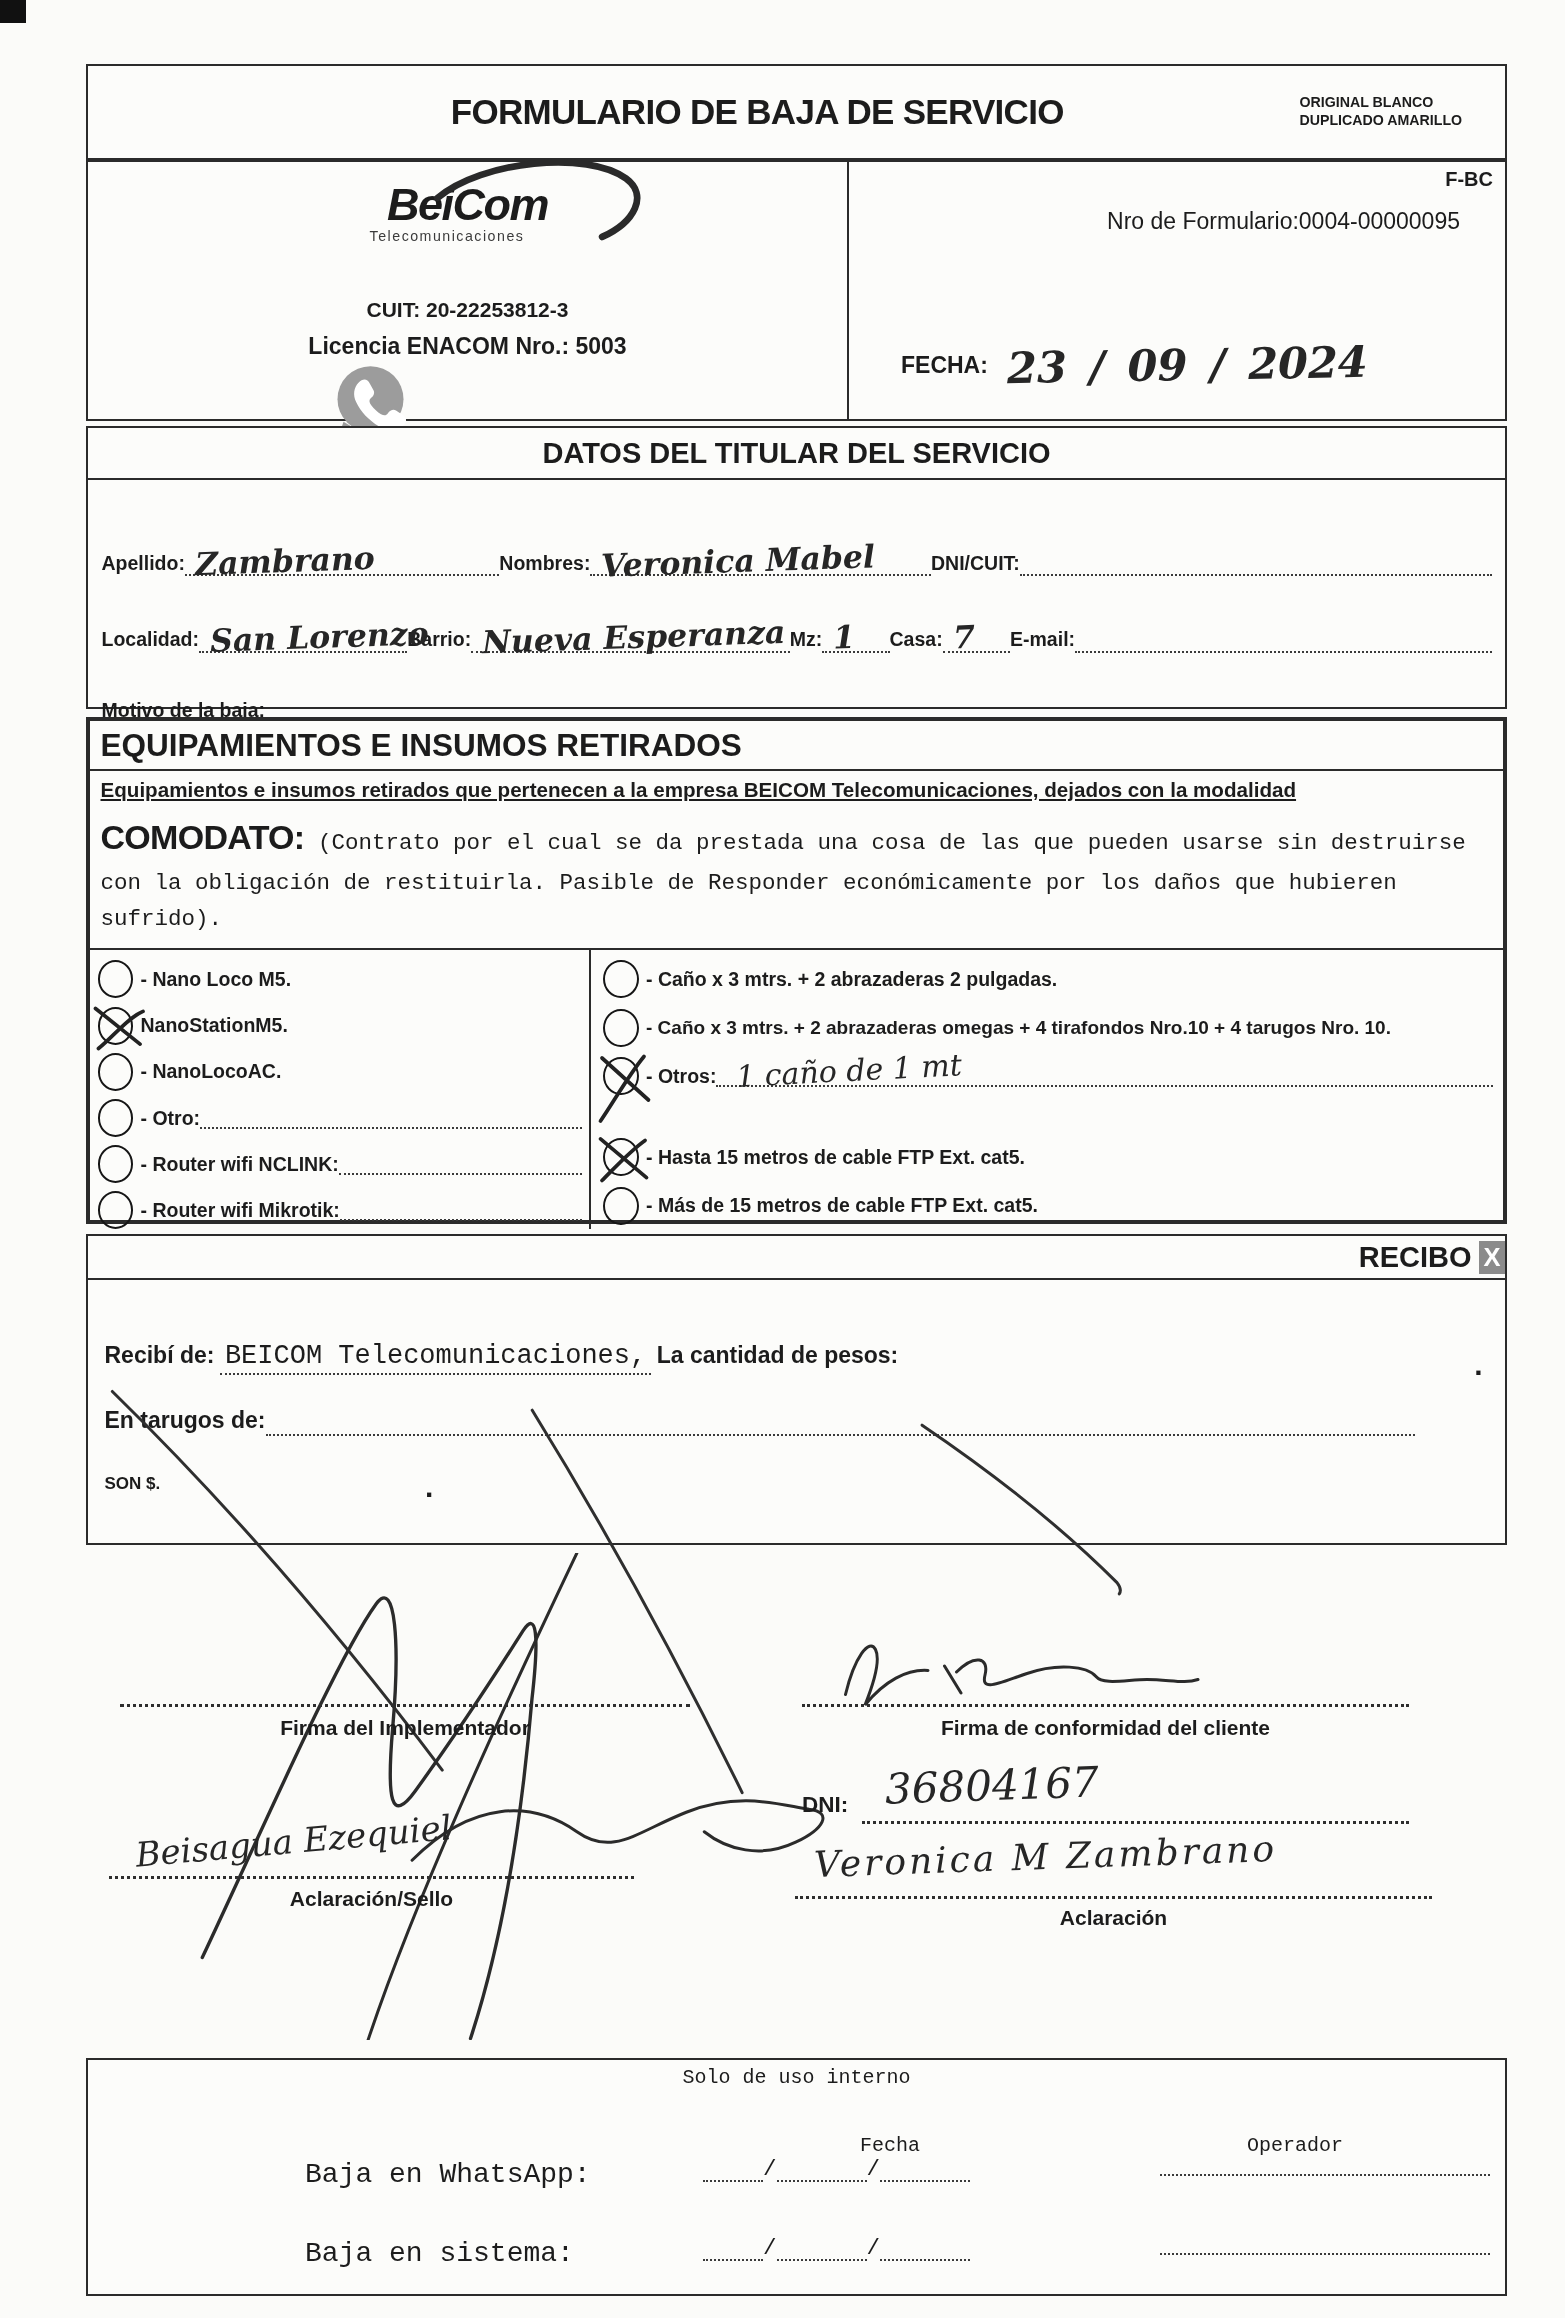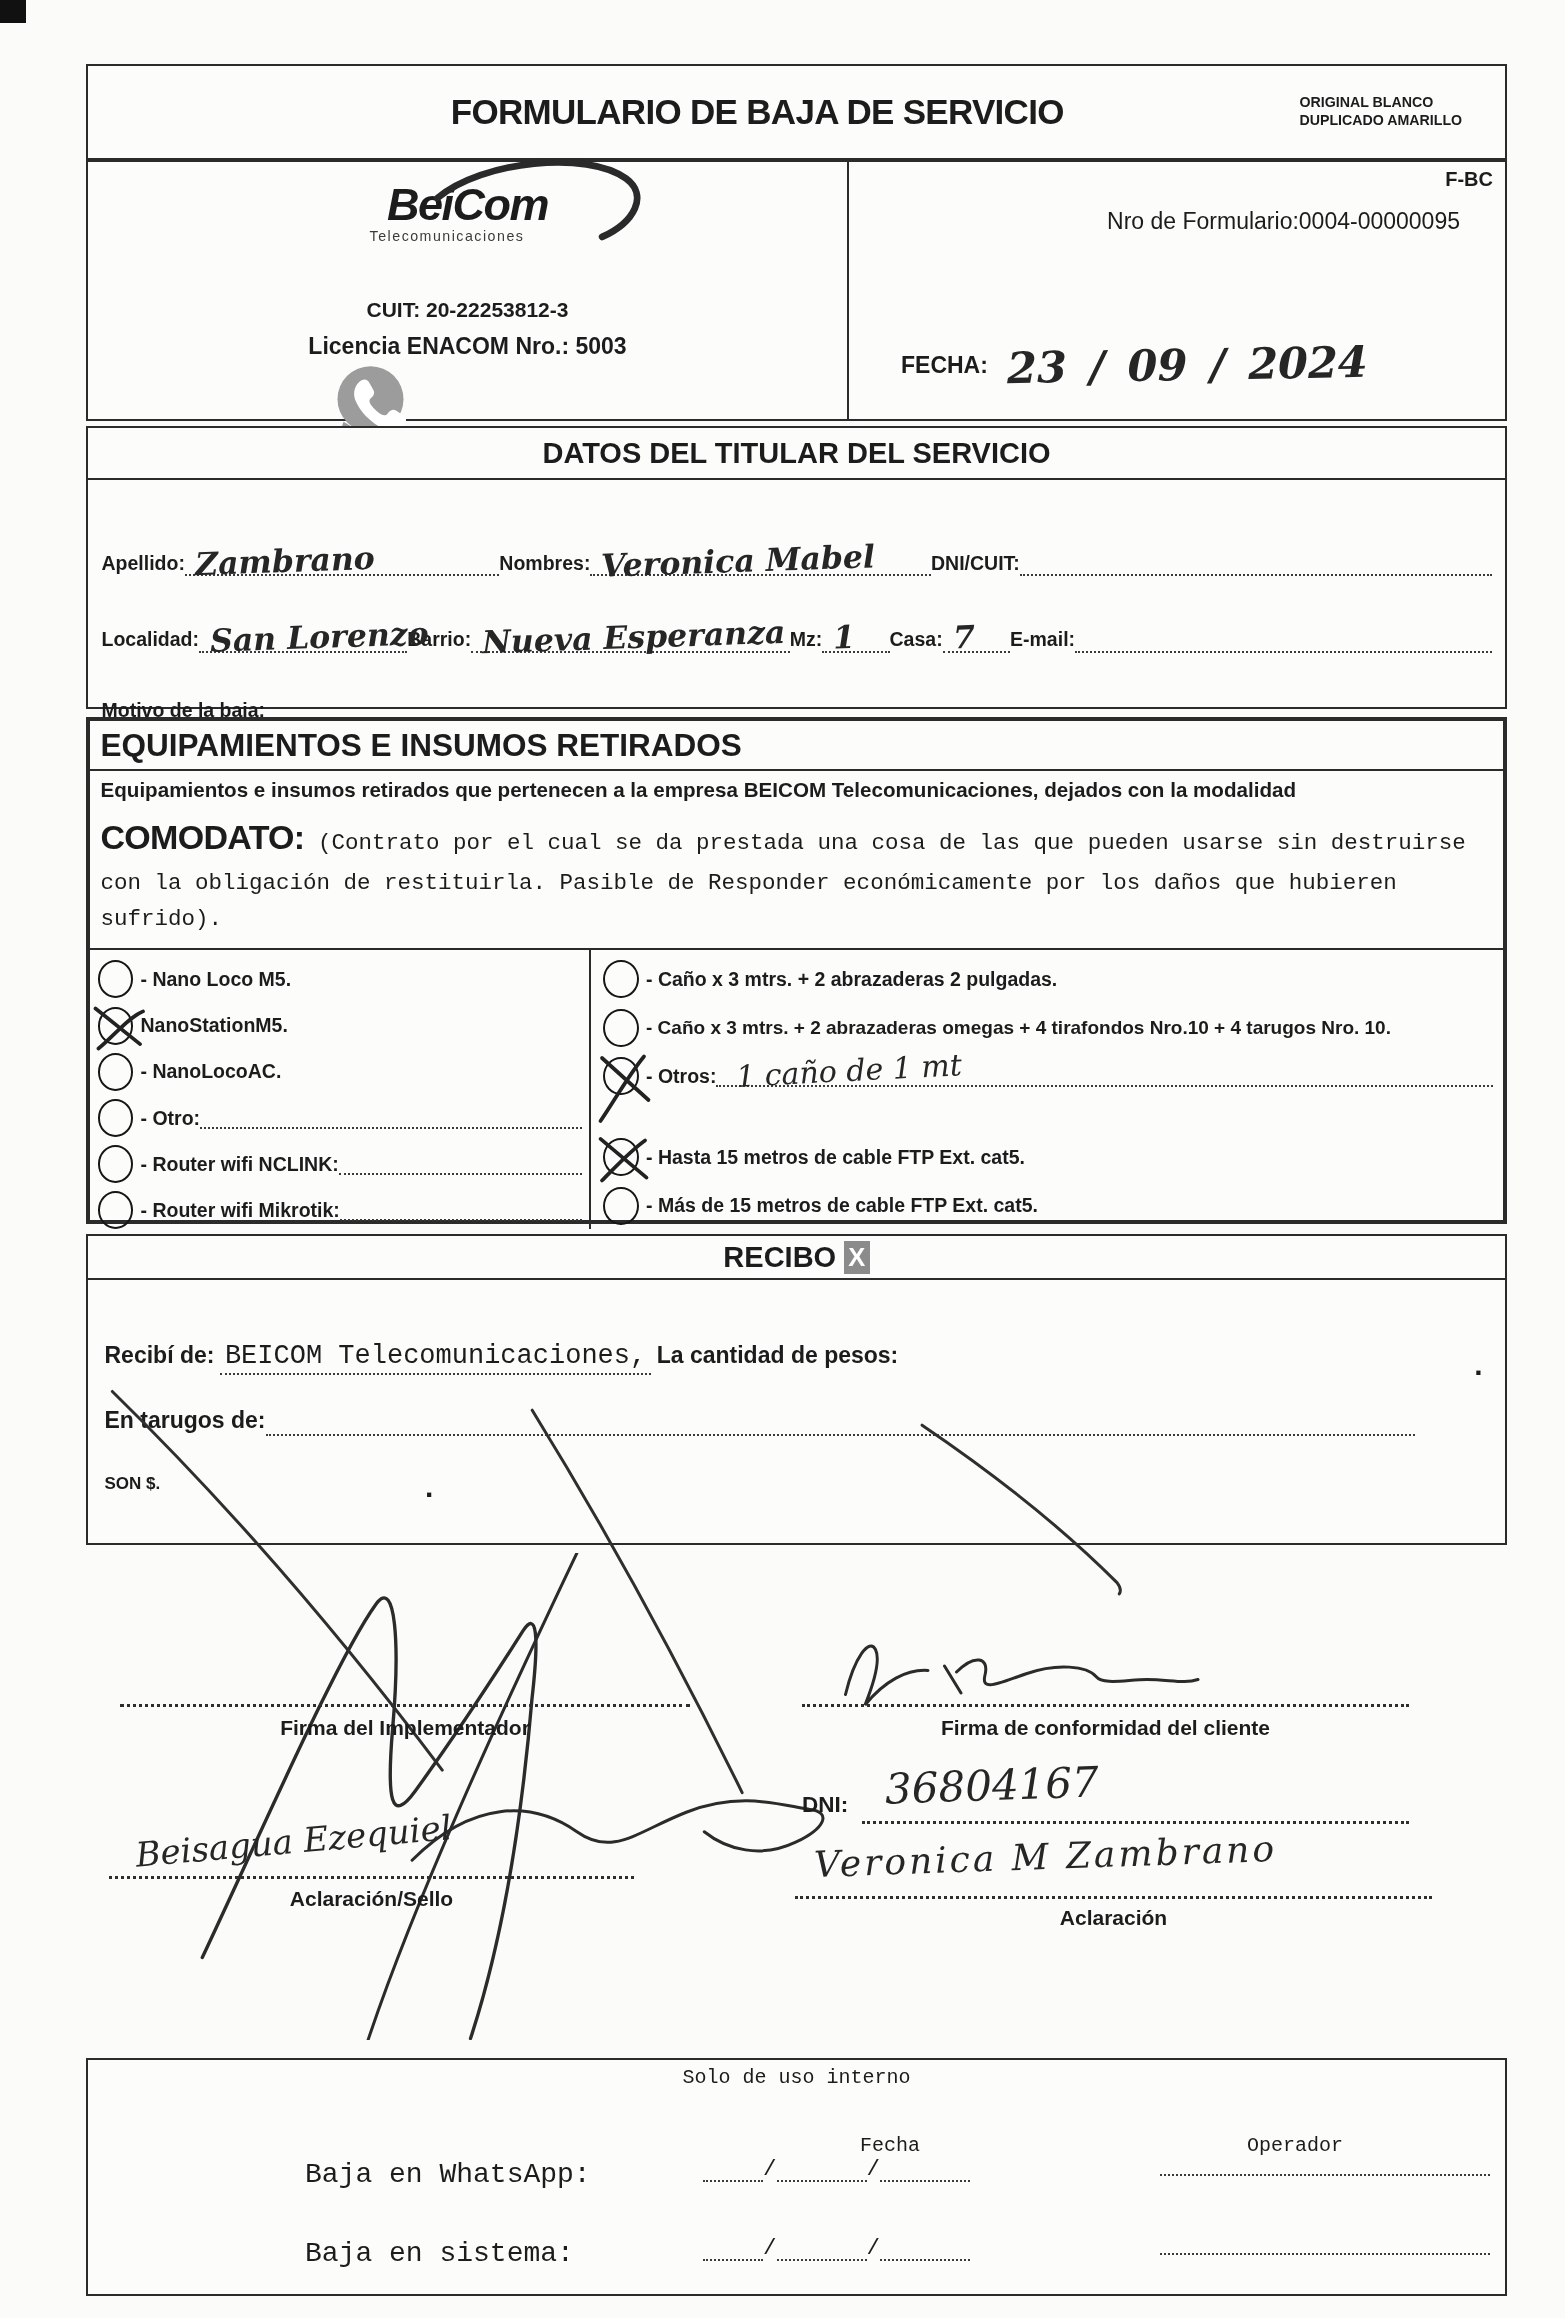--- a/index.html
+++ b/index.html
@@ -37,38 +37,38 @@
   .field-row{display:flex;align-items:flex-end;font-size:19.5px;font-weight:bold;padding:0 13.5px;box-sizing:border-box;}
   .frow1{margin-top:69px;}
   .frow2{margin-top:49px;}
   .frow3{margin-top:43px;}
   .flabel{white-space:nowrap;padding-bottom:1.5px;}
   .fline{position:relative;border-bottom:2.2px dotted #3a3a3a;height:25.5px;}
   .fline .hv{position:absolute;bottom:-4.5px;left:10.5px;font-size:31.5px;white-space:nowrap;transform:rotate(-2deg);}
   
   .equip-box{top:717px;height:507px;border-width:4.5px;}
   .equip-title{font-size:31.5px;font-weight:bold;padding:6px 10.5px 4.5px 10.5px;border-bottom:2.2px solid #2b2b2b;}
-  .equip-intro{font-size:20.6px;font-weight:bold;padding:7.5px 10.5px 3px 10.5px;}
+  .equip-intro{font-size:20.6px;font-weight:bold;padding:7.5px 10.5px 3px 10.5px;text-decoration:underline;}
   .comodato{padding:4.5px 10.5px 10.5px 10.5px;border-bottom:2.2px solid #2b2b2b;font-size:22.5px;line-height:1.62;}
   .comodato b{font-family:"Liberation Sans",sans-serif;font-size:34px;letter-spacing:-0.7px;}
   .equip-cols{display:flex;height:279px;}
   .col-left{width:501px;border-right:2.2px solid #2b2b2b;padding:10.5px 7.5px 0 7.5px;box-sizing:border-box;}
   .col-right{flex:1;padding:10.5px 10.5px 0 12px;box-sizing:border-box;}
   .chk-row{display:flex;align-items:center;margin-bottom:8.2px;position:relative;}
   .circ{width:31.5px;height:34px;border:2.6px solid #161616;border-radius:50%;flex:0 0 auto;margin-right:7.5px;position:relative;}
   .xmark{position:absolute;left:-9px;top:-7.5px;pointer-events:none;}
   .chk-label{font-size:19.5px;font-weight:bold;white-space:nowrap;}
   .chk-dots{flex:1;border-bottom:2.2px dotted #3a3a3a;height:19.5px;position:relative;}
   .chk-dots .hv{position:absolute;bottom:-3px;left:19.5px;font-size:30px;white-space:nowrap;transform:rotate(-3deg);}
   .rgap1{margin-top:10.5px;}
   .rgap2{margin-top:43px;}
   .rgap3{margin-top:34px;}
   
   .recibo-box{top:1234px;height:311px;}
-  .recibo-head{display:flex;justify-content:center;align-items:center;gap:7.5px;font-size:29px;font-weight:bold;padding:4.5px 0 4.5px 0;border-bottom:2.2px solid #2b2b2b;}
+  .recibo-head{display:flex;justify-content:flex-end;align-items:center;gap:7.5px;font-size:29px;font-weight:bold;padding:4.5px 0 4.5px 0;border-bottom:2.2px solid #2b2b2b;}
   .xbox{display:inline-block;background:#8b8b8b;color:#fff;font-size:25.5px;font-weight:bold;padding:0 4.5px;line-height:33px;}
   .recibi-line{position:absolute;top:105px;left:16.5px;font-size:23px;font-weight:bold;display:flex;align-items:baseline;}
   .recibi-val{font-family:"Liberation Mono",monospace;font-size:27px;font-weight:normal;border-bottom:2.2px dotted #3a3a3a;padding:0 4.5px 1.5px 4.5px;margin:0 6px;}
   .dot-end{position:absolute;top:112px;right:22.5px;font-size:30px;font-weight:bold;}
   .concepto-line{position:absolute;top:171px;left:16.5px;right:90px;display:flex;align-items:flex-end;font-size:23px;font-weight:bold;}
   .son-line{position:absolute;top:238px;left:16.5px;font-size:17px;font-weight:bold;}
   .son-dot{position:absolute;top:234px;left:337px;font-size:30px;font-weight:bold;}
   .strike-overlay{position:absolute;left:86px;top:1234px;width:1421px;height:791px;pointer-events:none;}
   
   .sig-area{position:absolute;left:0;top:1545px;width:1566px;height:510px;}

